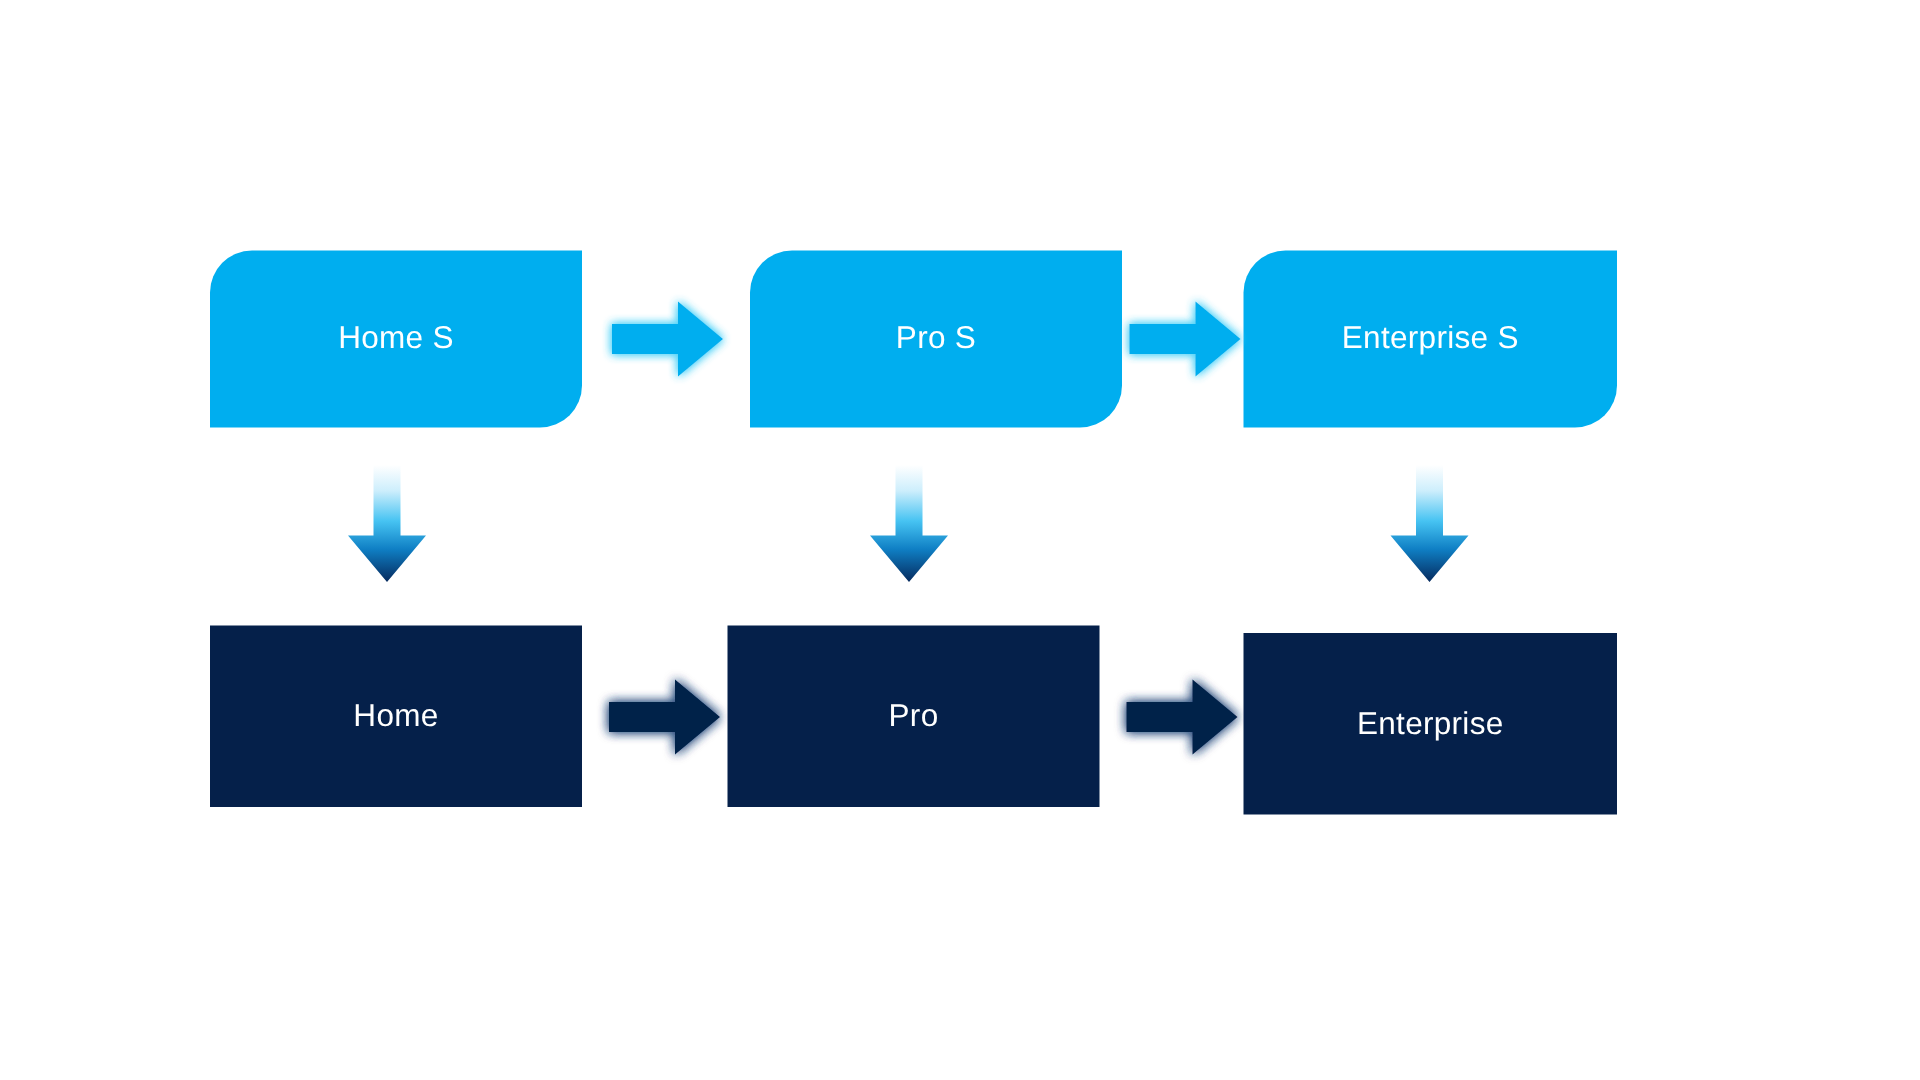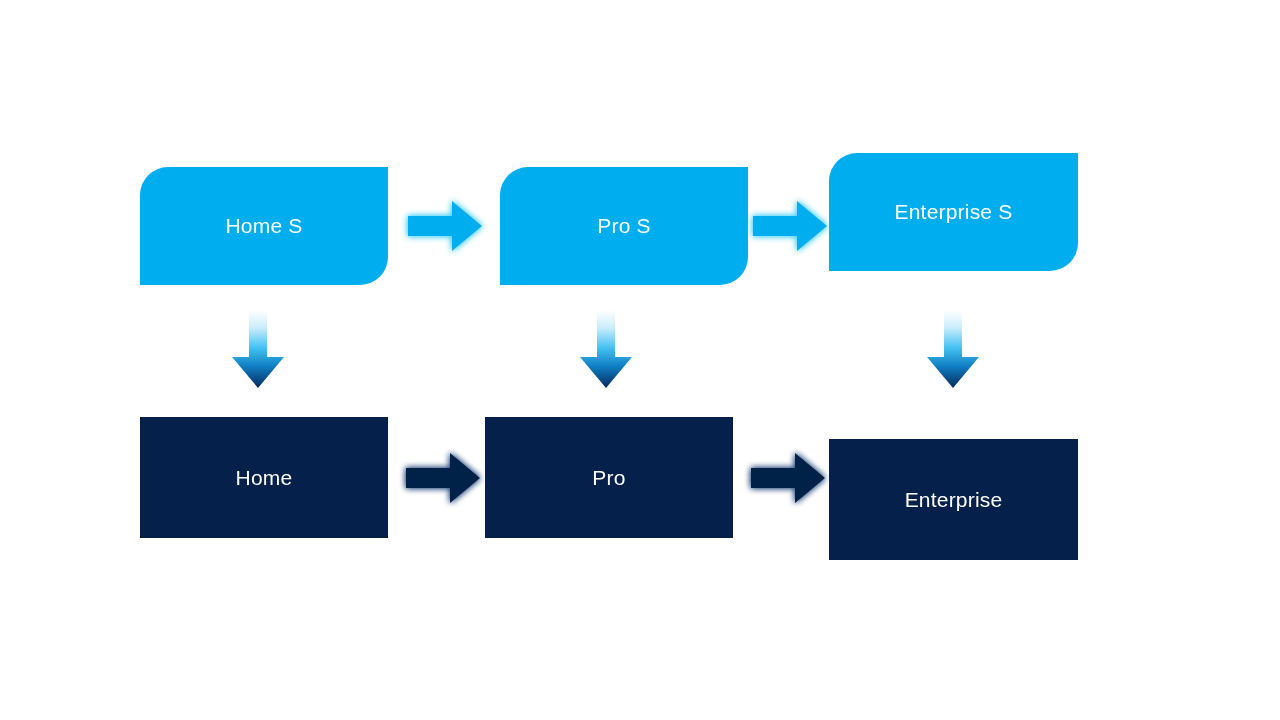--- a/index.html
+++ b/index.html
@@ -72,21 +72,21 @@
 <div id="canvas">
 
   <div class="node service" style="left:140px; top:167px; width:248px; height:118px;">
     <span class="node-label">Home S</span>
   </div>
 
   <div class="node service" style="left:500px; top:167px; width:248px; height:118px;">
     <span class="node-label">Pro S</span>
   </div>
 
-  <div class="node service" style="left:829px; top:153px; width:249px; height:118px;">
+  <div class="node service" style="left:829px; top:167px; width:249px; height:118px;">
     <span class="node-label">Enterprise S</span>
   </div>
 
   <div class="harrow" style="left:406px; top:198px;">
     <svg viewBox="0 0 78 56" xmlns="http://www.w3.org/2000/svg">
       <defs>
         <filter id="glowCyan1" x="-55%" y="-55%" width="210%" height="210%">
           <feGaussianBlur stdDeviation="3.2" result="b"></feGaussianBlur>
           <feFlood flood-color="#4fd2f8" flood-opacity="0.95"></feFlood>
           <feComposite in2="b" operator="in" result="g"></feComposite>
@@ -165,21 +165,21 @@
   </div>
 
   <div class="node product" style="left:140px; top:417px; width:248px; height:121px;">
     <span class="node-label">Home</span>
   </div>
 
   <div class="node product" style="left:485px; top:417px; width:248px; height:121px;">
     <span class="node-label">Pro</span>
   </div>
 
-  <div class="node product" style="left:829px; top:439px; width:249px; height:121px;">
+  <div class="node product" style="left:829px; top:422px; width:249px; height:121px;">
     <span class="node-label">Enterprise</span>
   </div>
 
   <div class="harrow" style="left:404px; top:450px;">
     <svg viewBox="0 0 78 56" xmlns="http://www.w3.org/2000/svg">
       <defs>
         <filter id="glowNavy1" x="-55%" y="-55%" width="210%" height="210%">
           <feGaussianBlur stdDeviation="3.4" result="b"></feGaussianBlur>
           <feFlood flood-color="#1d3f73" flood-opacity="0.8"></feFlood>
           <feComposite in2="b" operator="in" result="g"></feComposite>

